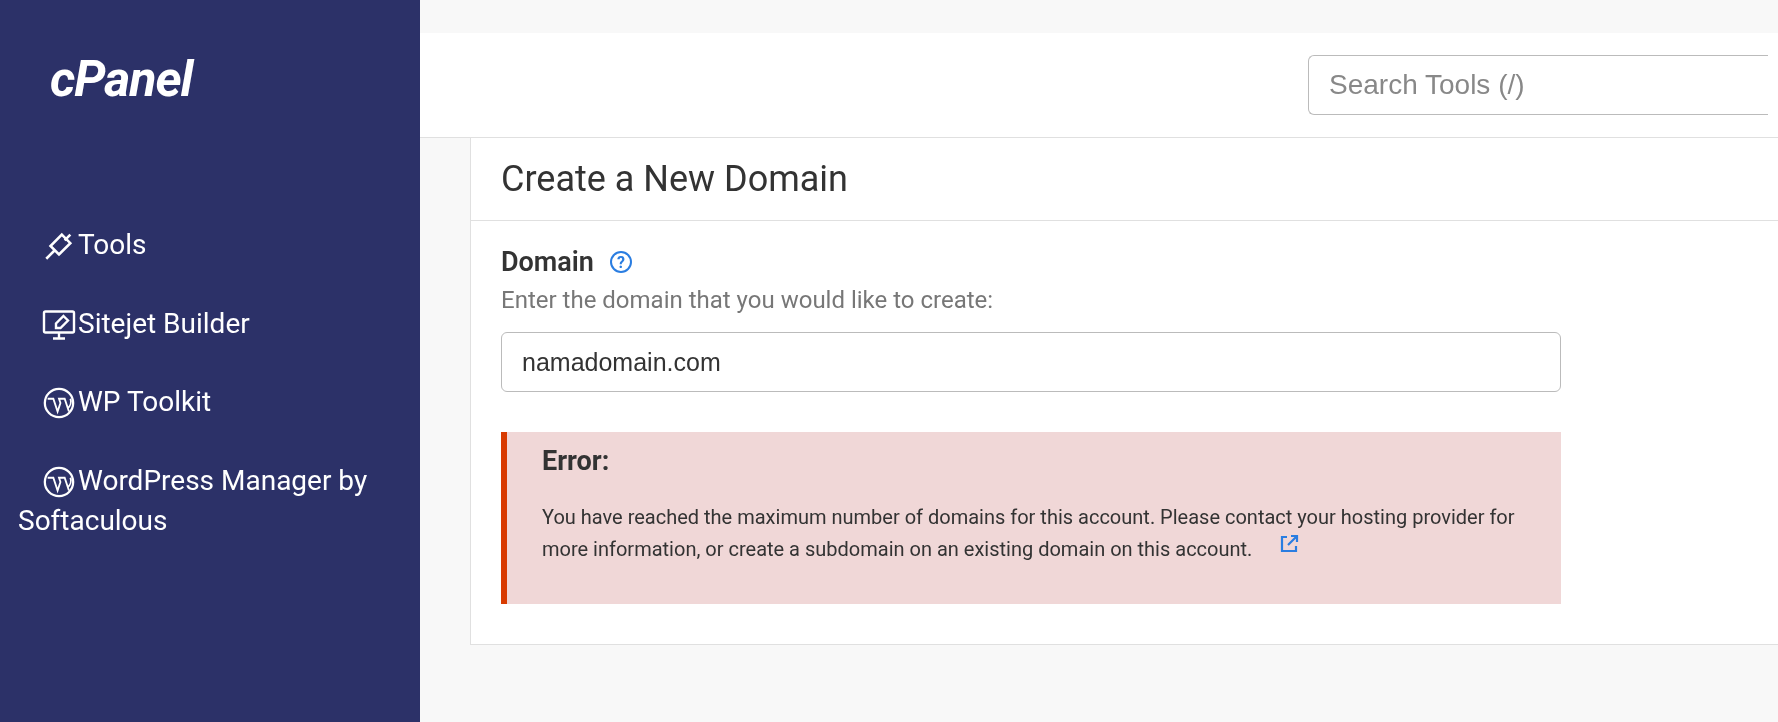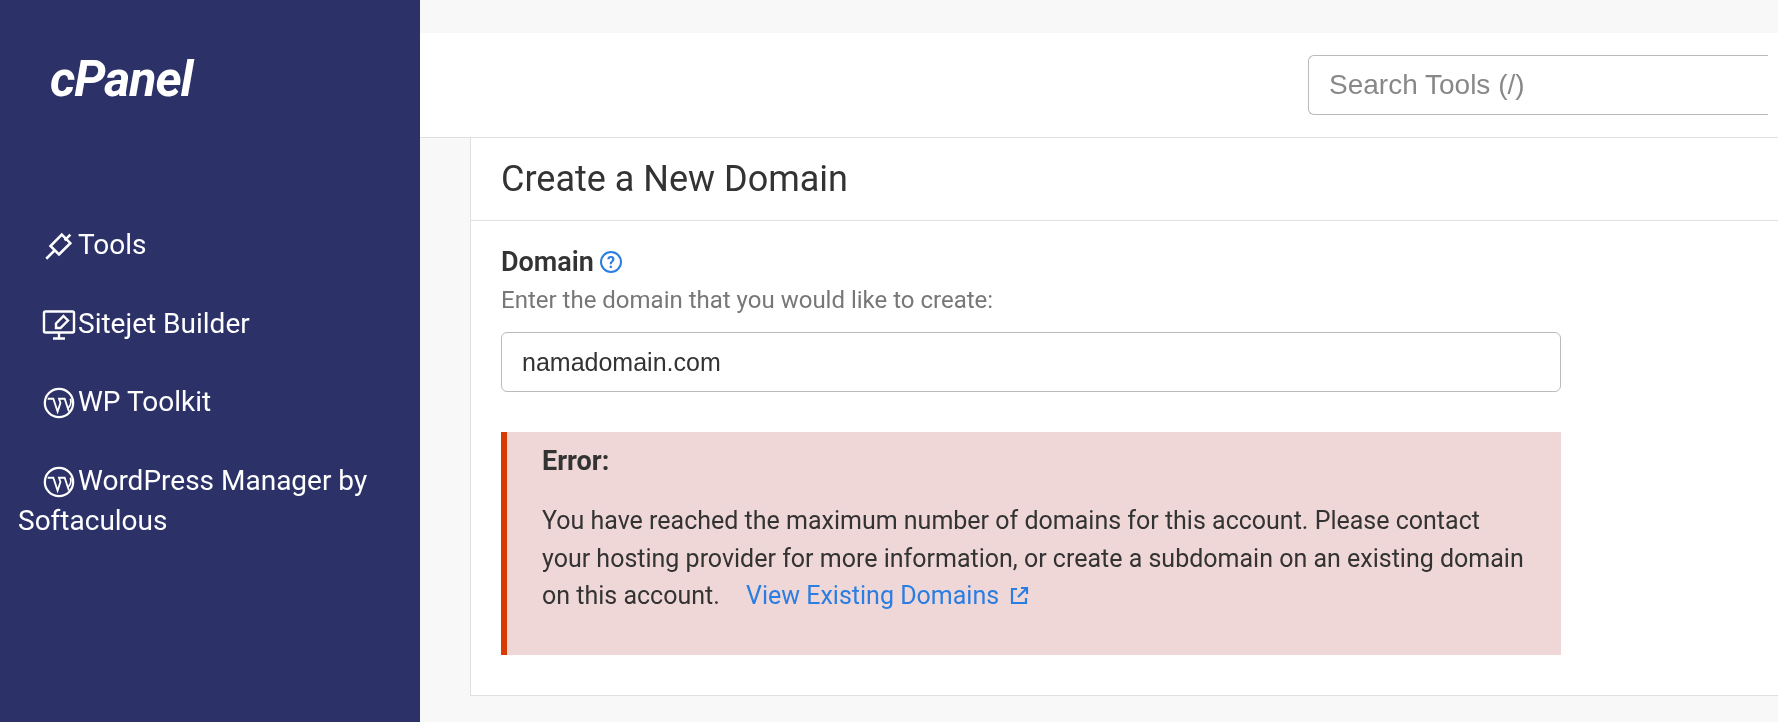--- a/index.html
+++ b/index.html
@@ -89,21 +89,21 @@
       padding: 20px 30px;
       color: #333;
     }
     .panel-body {
       border-top: 1px solid #e0e0e0;
       padding: 25px 30px 40px 30px;
     }
     .field-label-row {
       display: flex;
       align-items: center;
-      gap: 6px;
+      gap: 16px;
       margin-bottom: 8px;
     }
     .field-label {
       font-size: 27px;
       font-weight: 600;
       color: #333;
     }
     .help-icon {
       width: 22px;
       height: 22px;
@@ -139,21 +139,21 @@
       border-left: 6px solid #d83b01;
       padding: 13px 35px 40px 35px;
     }
     .alert-title {
       font-size: 27px;
       font-weight: 700;
       color: #333;
       margin-bottom: 25px;
     }
     .alert-body {
-      font-size: 25px;
+      font-size: 20px;
       color: #333;
       line-height: 1.5;
     }
     .alert-link {
       color: #2a7de1;
       text-decoration: none;
       display: inline-flex;
       align-items: center;
       gap: 8px;
       margin-left: 20px;
@@ -229,21 +229,20 @@
           <span class="help-icon">?</span>
         </div>
         <div class="field-hint">Enter the domain that you would like to create:</div>
         <input class="text-input" type="text" value="namadomain.com" style="">
 
         <div class="alert">
           <div class="alert-title">Error:</div>
           <div class="alert-body">
             <span>You have reached the maximum number of domains for this account. Please contact your hosting provider for more information, or create a subdomain on an existing domain on this account.</span>
             <a class="alert-link">
-              <span>View Existing Domains</span>
               <span class="ext-icon">
                 <svg viewBox="0 0 24 24" width="24" height="24" fill="none" stroke="#2a7de1" stroke-width="2.2">
                   <path d="M14 4h6v6M20 4l-9 9"></path>
                     <path d="M19 14v5H5V5h5"></path>
                 </svg>
               </span>
             </a>
           </div>
         </div>
       </div>

